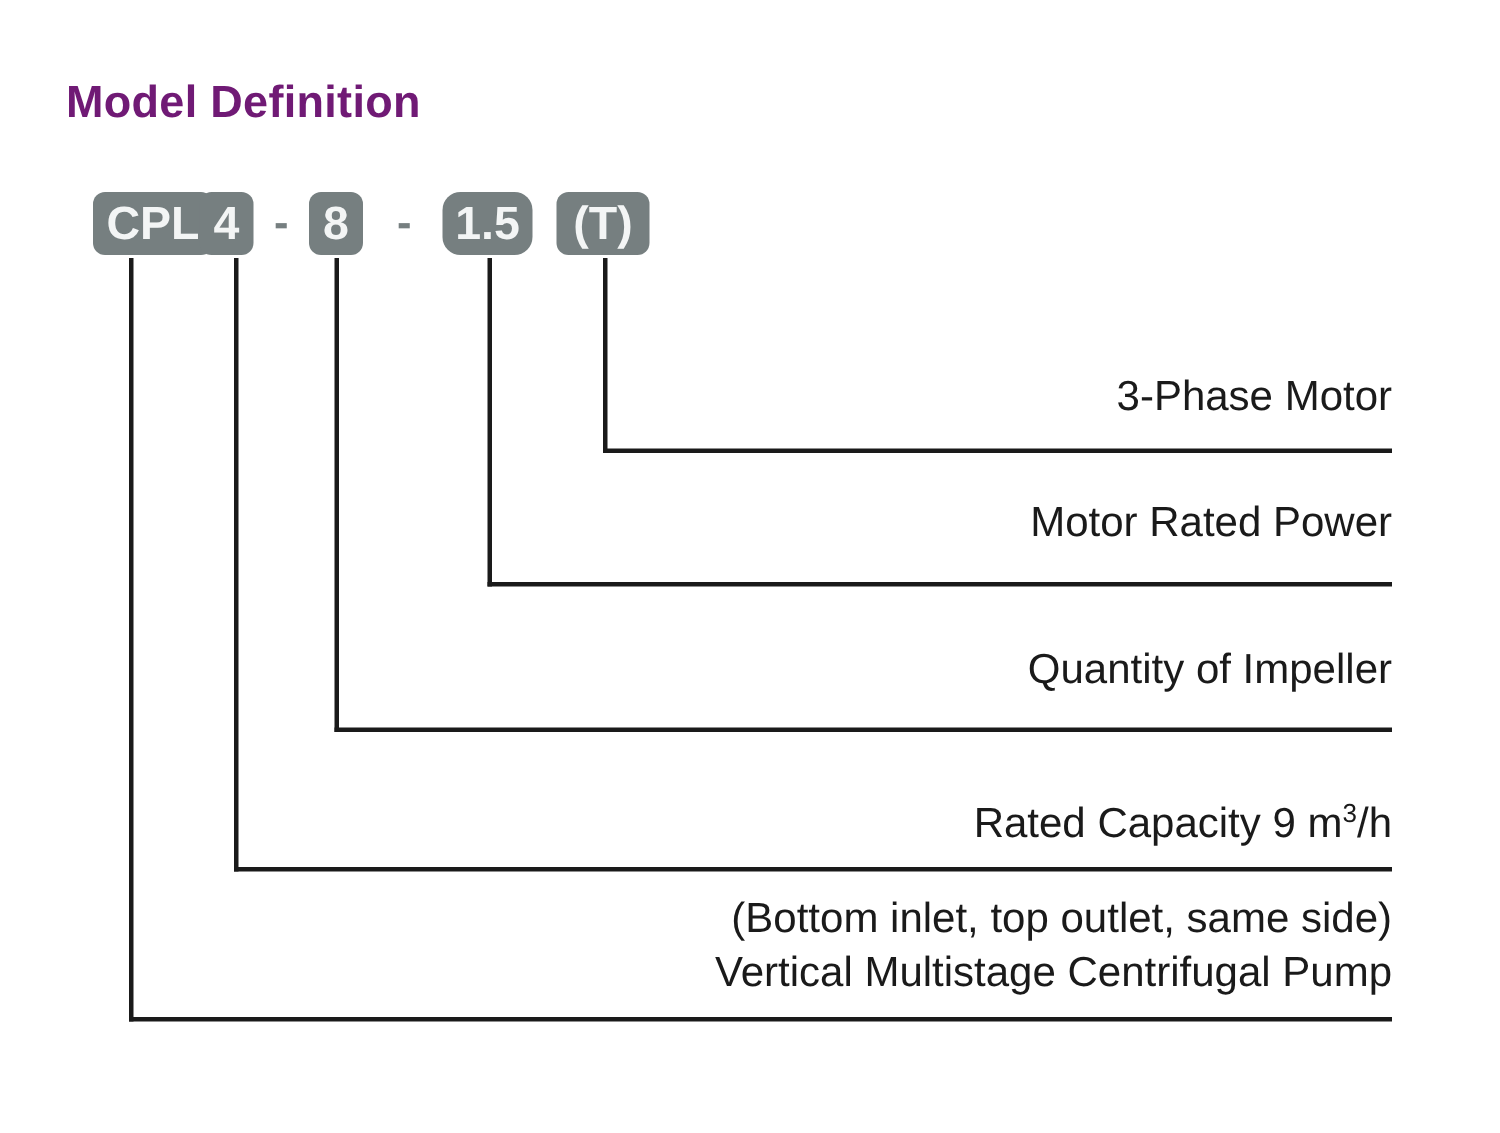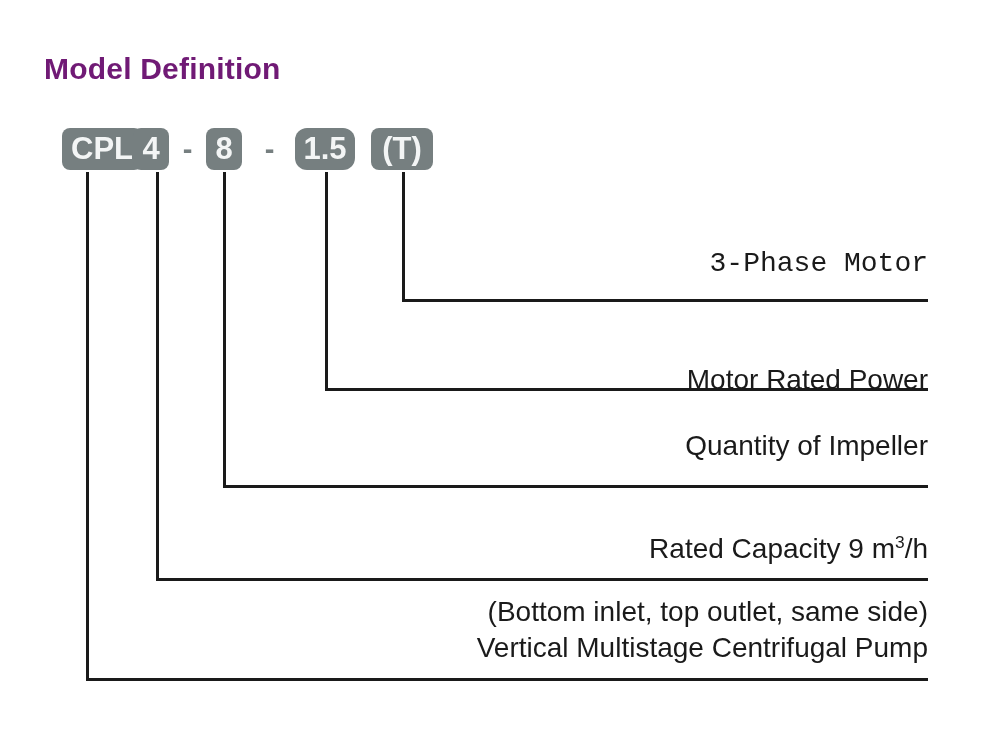--- a/index.html
+++ b/index.html
@@ -96,27 +96,27 @@
     <div class="code-dash" style="left:169px; top:128px; width:37px;">-</div>
     <div class="code-chip" style="left:206px; top:128px; width:36px;">8</div>
     <div class="code-dash" style="left:244px; top:128px; width:51px;">-</div>
     <div class="code-chip" style="left:295px; top:128px; width:60px;border-radius:12px;">1.5</div>
     <div class="code-chip" style="left:371px; top:128px; width:62px;">(T)</div>
   </div>
 
   <div>
     <div class="vline" style="left:402px; top:172px; height:130px;"></div>
     <div class="hline" style="left:402px; top:299px; width:526px;"></div>
-    <div class="desc" style="right:72px; top:246px;font-family:Liberation Mono, monospace;">3-Phase Motor</div>
+    <div class="desc" style="right:72px; top:246px;">3-Phase Motor</div>
   </div>
 
   <div>
     <div class="vline" style="left:325px; top:172px; height:219px;"></div>
     <div class="hline" style="left:325px; top:388px; width:603px;"></div>
-    <div class="desc" style="right:72px; top:362px;">Motor Rated Power</div>
+    <div class="desc" style="right:72px; top:330px;">Motor Rated Power</div>
   </div>
 
   <div>
     <div class="vline" style="left:223px; top:172px; height:316px;"></div>
     <div class="hline" style="left:223px; top:485px; width:705px;"></div>
     <div class="desc" style="right:72px; top:428px;">Quantity of Impeller</div>
   </div>
 
   <div>
     <div class="vline" style="left:156px; top:172px; height:409px;"></div>

